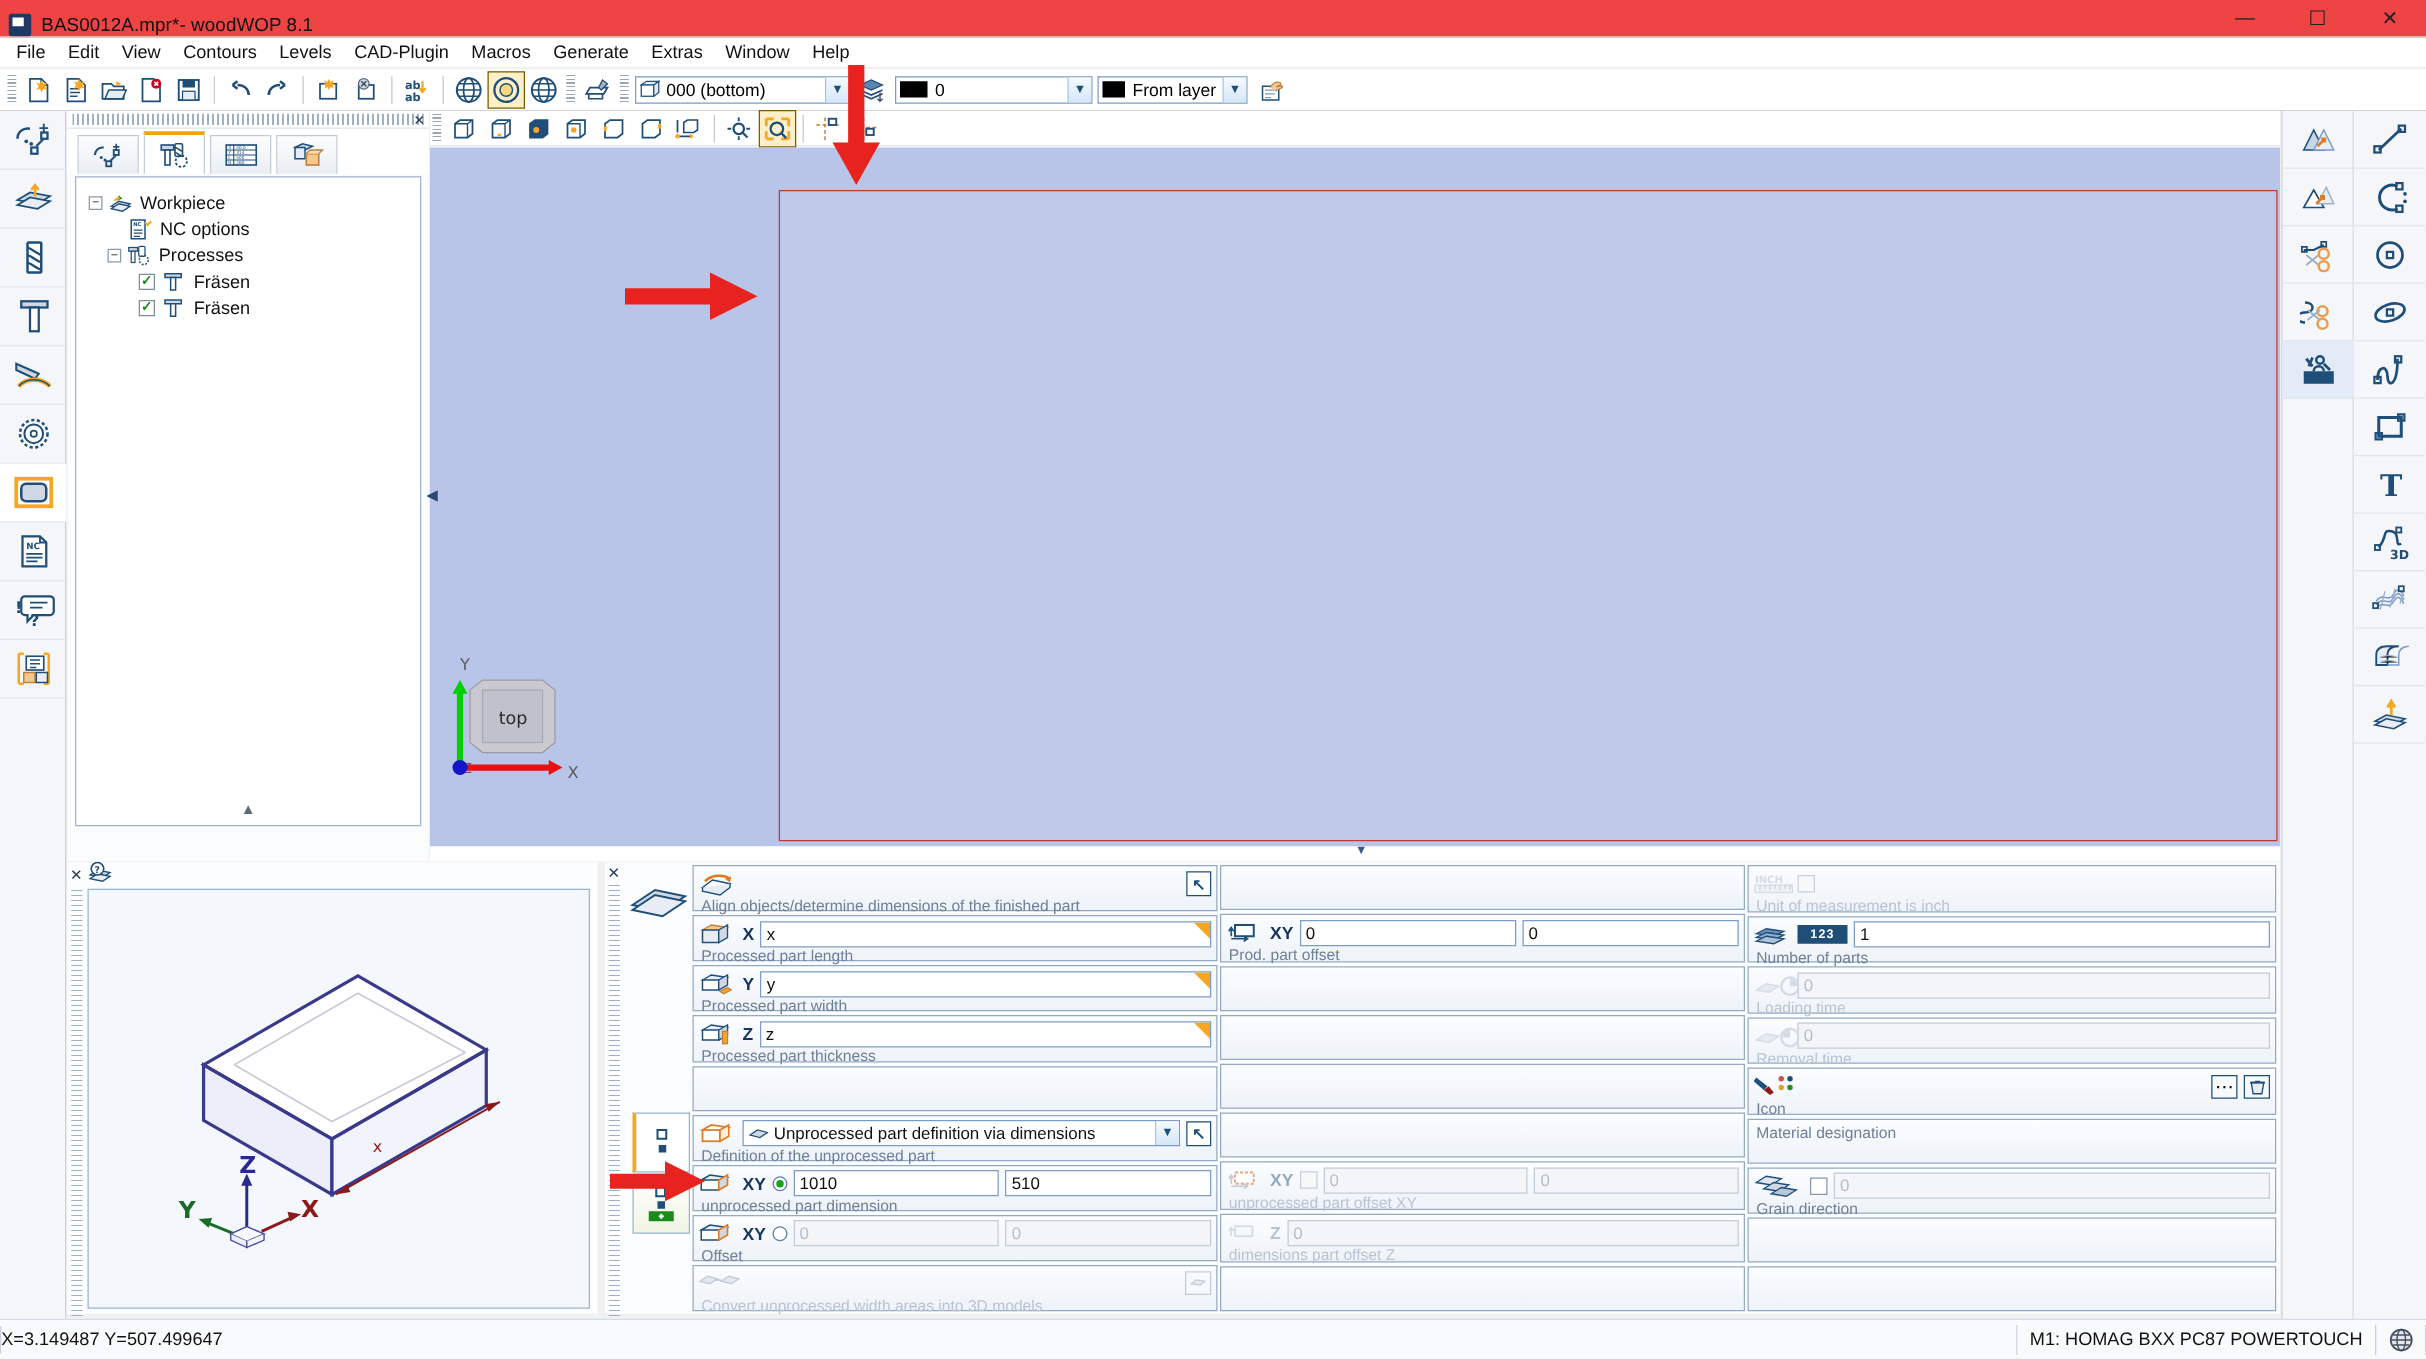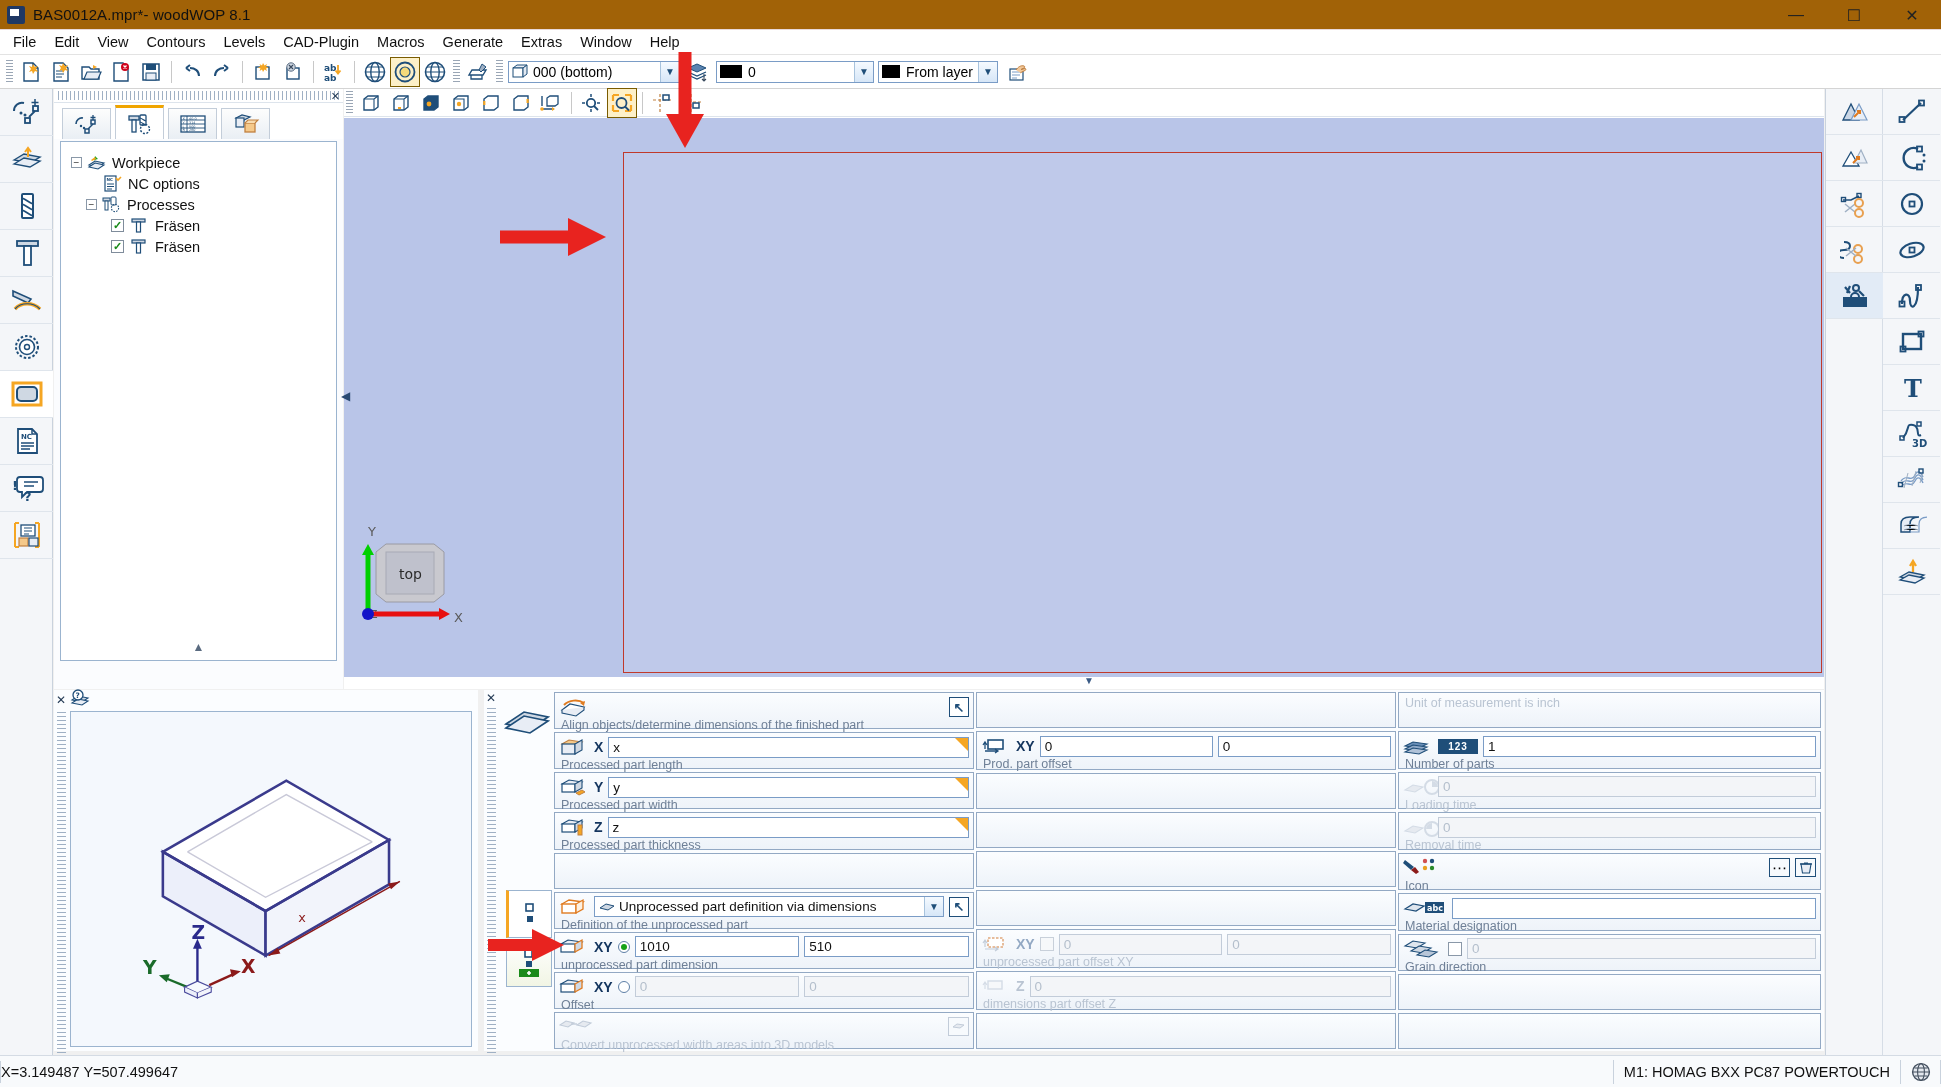--- a/index.html
+++ b/index.html
@@ -8,21 +8,21 @@
     width:1941px; height:1087px;
     font-family:"Liberation Sans", sans-serif;
     font-size:15px;
     background:#f0f0f0;
     overflow:hidden;
     position:relative;
   }
 
   
   #titlebar{
-    height:30px; background:#a16207; display:flex; align-items:center;
+    height:30px; background:#ef4444; display:flex; align-items:flex-end;
     border-bottom:1px solid #e8d8d8; position:relative;
   }
   #app-icon{
     width:18px;height:18px;margin:0 8px 0 7px;background:#1f3864;
     border-radius:2px;position:relative;flex:none;
   }
   #app-icon:after{content:"";position:absolute;left:3px;top:3px;width:9px;height:7px;background:#fff;}
   #title-text{font-size:15px;color:#111;letter-spacing:.1px;}
   #win-buttons{position:absolute;right:0;top:0;height:30px;display:flex;}
   .win-btn{width:58px;height:30px;display:flex;align-items:center;justify-content:center;
@@ -1012,20 +1012,31 @@
             </div>
             <div class="flabel dim">dimensions part offset Z</div>
           </div>
 
           <div class="frow empty"></div>
         </div>
 
         <div class="fcol c3">
 
           <div class="frow">
+            <div class="frow-inner">
+              <span class="ficon">
+                <svg width="36" height="21" viewBox="0 0 36 21">
+                    <text x="1" y="9" font-size="8" font-weight="bold" fill="#d6dce4" font-family="DejaVu Sans">INCH</text>
+                    <rect x="1" y="11" width="30" height="6" fill="#eef1f5" stroke="#d6dce4" stroke-width="1"></rect>
+                    <path d="M5 11v4M9 11v3M13 11v4M17 11v3M21 11v4M25 11v3M29 11v4" stroke="#c2ccd9" stroke-width="0.9"></path>
+                  </svg>
+              </span>
+              <span class="fcheck dimmed"></span>
+              <span style="flex:1;"></span>
+            </div>
             <div class="flabel dim">Unit of measurement is inch</div>
           </div>
 
           <div class="frow">
             <div class="frow-inner">
               <span class="ficon">
                 <svg width="30" height="21" viewBox="0 0 30 21">
                     <path d="M2 10l8-4 14 2-8 4z" fill="#6a8fb8" stroke="#1f4e79" stroke-width="1.1"></path>
                     <path d="M2 13l8-4 14 2-8 4z" fill="#8fa9c8" stroke="#1f4e79" stroke-width="1.1"></path>
                     <path d="M2 16l8-4 14 2-8 4z" fill="#b0c2d8" stroke="#1f4e79" stroke-width="1.1"></path>
@@ -1084,30 +1095,20 @@
                     <path d="M2 3h10l-1.5 9h-7z" fill="#e8edf5" stroke="#1f4e79" stroke-width="1.1"></path>
                     <path d="M1 3h12" stroke="#1f4e79" stroke-width="1.4"></path>
                     <path d="M5 1.5h4V3H5z" fill="#1f4e79"></path>
                   </svg>
               </div>
             </div>
             <div class="flabel">Icon</div>
           </div>
 
           <div class="frow">
-            <div class="frow-inner">
-              <span class="ficon" style="width:44px;">
-                <svg width="44" height="21" viewBox="0 0 44 21">
-                    <path d="M2 11l8-5 11 2-8 5z" fill="#dfe6ee" stroke="#1f4e79" stroke-width="1.2"></path>
-                    <rect x="22" y="4" width="19" height="11" fill="#1f4e79"></rect>
-                    <text x="24" y="12.5" font-size="8" font-weight="bold" fill="#fff" font-family="DejaVu Sans">abc</text>
-                  </svg>
-              </span>
-              <div class="finput"><span></span></div>
-            </div>
             <div class="flabel">Material designation</div>
           </div>
 
           <div class="frow">
             <div class="frow-inner">
               <span class="ficon" style="width:40px;">
                 <svg width="40" height="21" viewBox="0 0 40 21">
                     <path d="M2 8l8-5 12 2-8 5z" fill="#dfe6ee" stroke="#1f4e79" stroke-width="1.1"></path>
                     <path d="M8 13l8-5 12 2-8 5z" fill="#cfd8e3" stroke="#1f4e79" stroke-width="1.1"></path>
                     <path d="M14 17l8-5 12 2-8 5z" fill="#b8c6d8" stroke="#1f4e79" stroke-width="1.1"></path>

